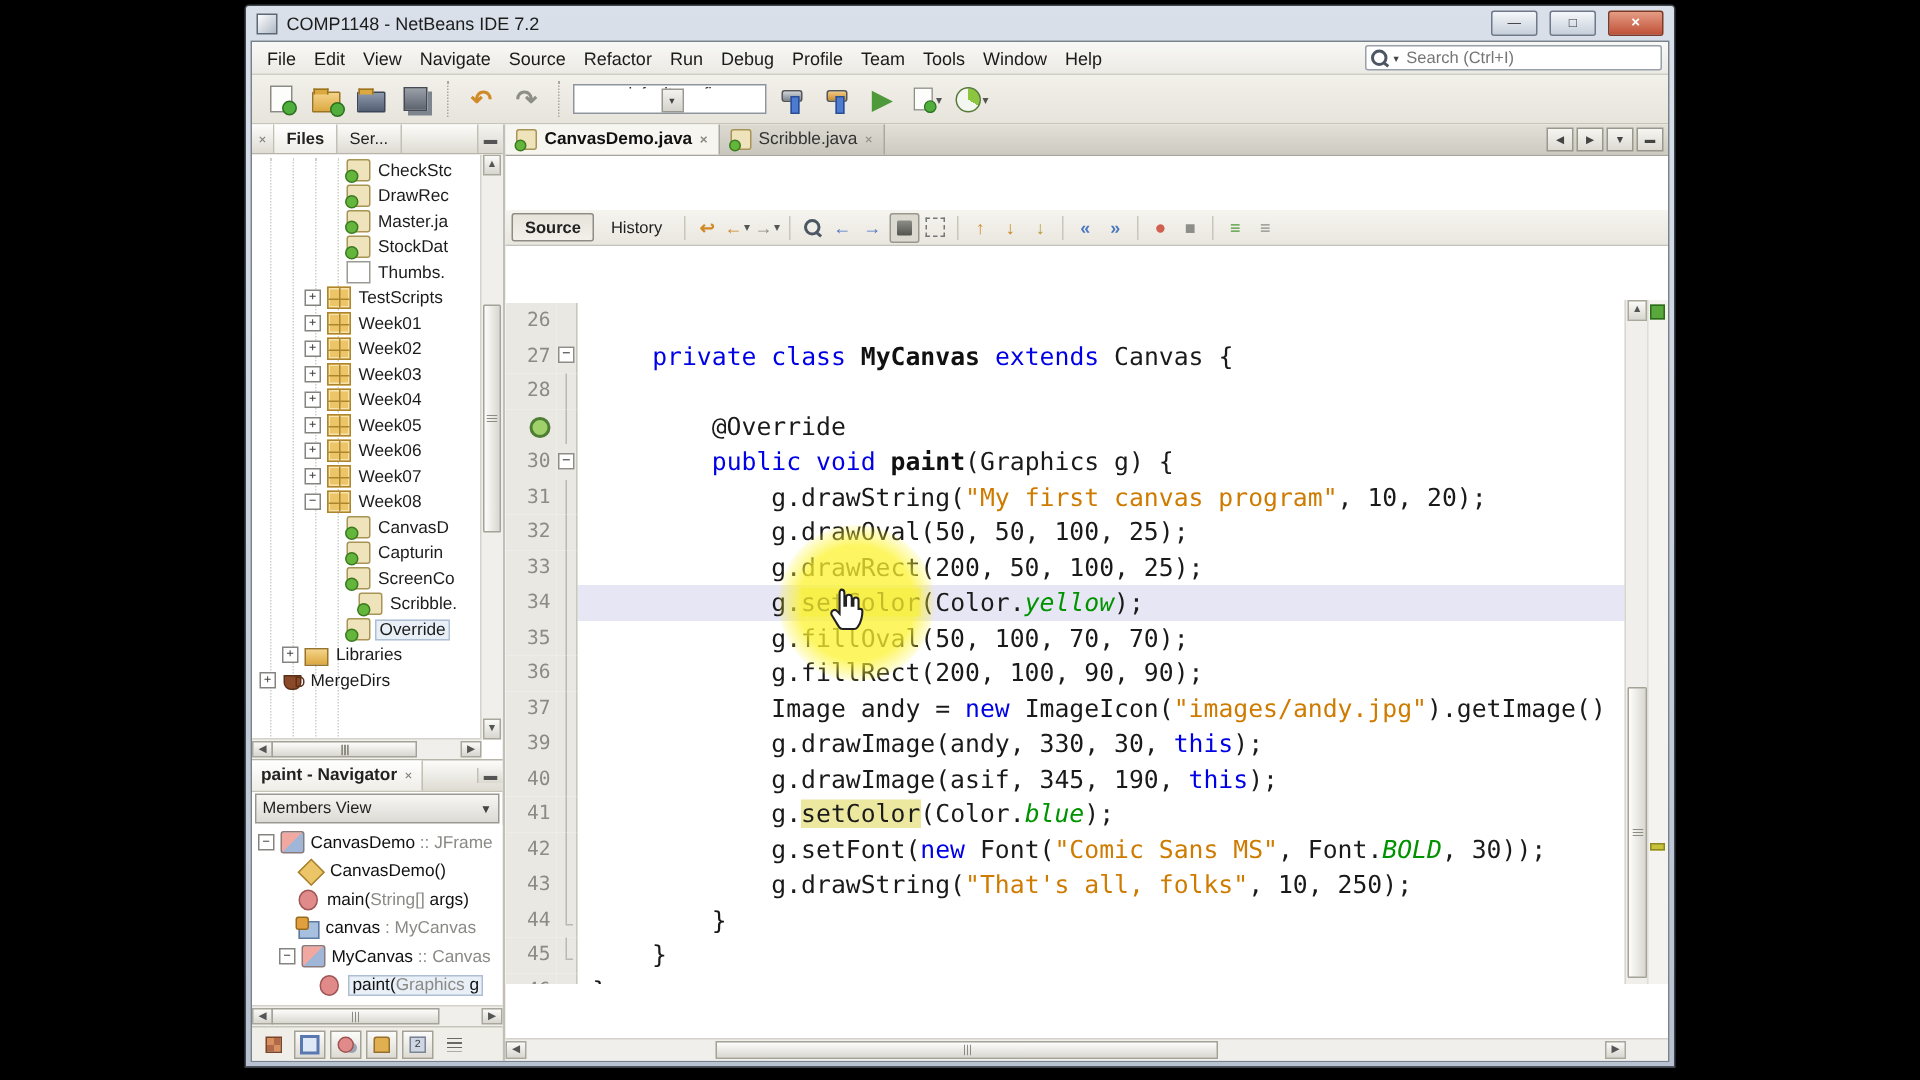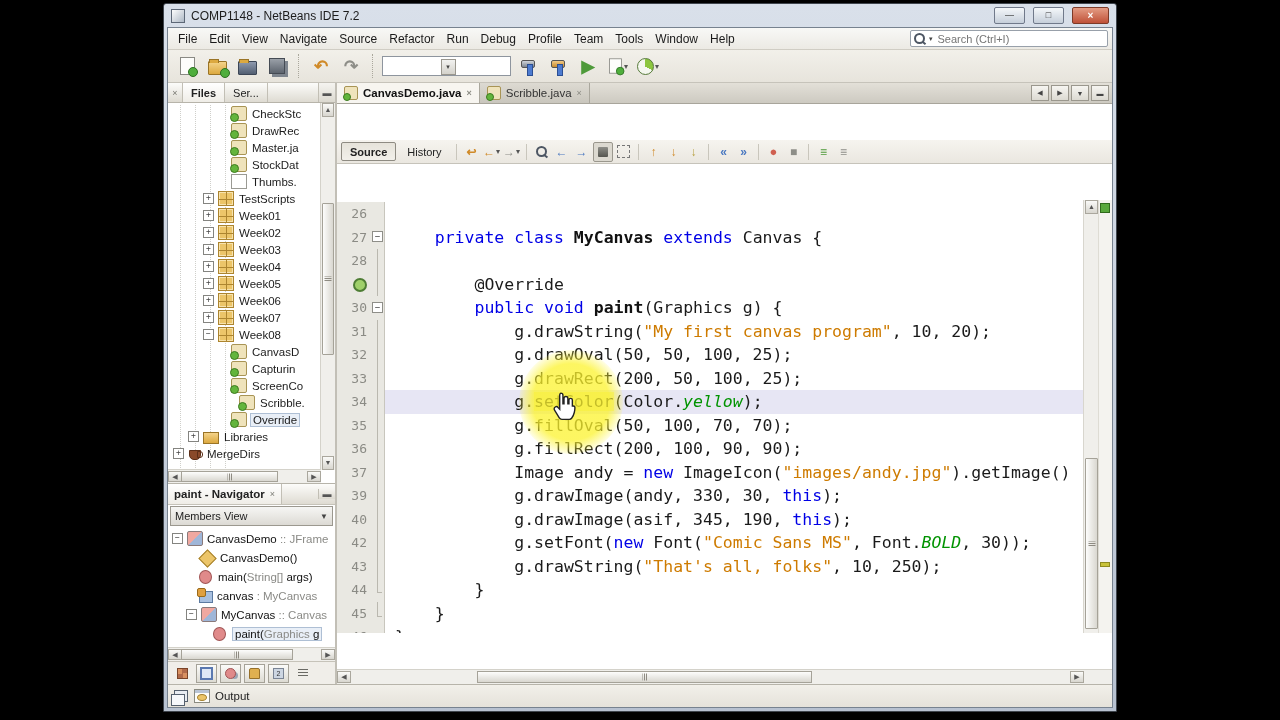--- a/index.html
+++ b/index.html
@@ -633,20 +633,25 @@
                   <span class="ln">39</span>
                   <span class="fold line"></span>
                   <span class="ct"><span>            g.drawImage(andy, 330, 30, </span><span class="tk-k">this</span><span>);</span></span>
                 </div>
                 <div class="cl">
                   <span class="ln">40</span>
                   <span class="fold line"></span>
                   <span class="ct"><span>            g.drawImage(asif, 345, 190, </span><span class="tk-k">this</span><span>);</span></span>
                 </div>
                 <div class="cl">
+                  <span class="ln">41</span>
+                  <span class="fold line"></span>
+                  <span class="ct"><span>            g.</span><span class="tk-h">setColor</span><span>(Color.</span><span class="tk-f">blue</span><span>);</span></span>
+                </div>
+                <div class="cl">
                   <span class="ln">42</span>
                   <span class="fold line"></span>
                   <span class="ct"><span>            g.setFont(</span><span class="tk-k">new</span><span> Font(</span><span class="tk-s">"Comic Sans MS"</span><span>, Font.</span><span class="tk-f">BOLD</span><span>, 30));</span></span>
                 </div>
                 <div class="cl">
                   <span class="ln">43</span>
                   <span class="fold line"></span>
                   <span class="ct"><span>            g.drawString(</span><span class="tk-s">"That's all, folks"</span><span>, 10, 250);</span></span>
                 </div>
                 <div class="cl">
@@ -688,24 +693,17 @@
           <div class="ehscroll">
             <div class="sb" style="left:0">◀</div>
             <div class="sb" style="right:28px">▶</div>
             <div class="hthumb" style="left:140px;right:300px">
                 <span class="gripH"></span>
               </div>
           </div>
         </div>
       </div>
 
-      <div class="outputrow">
-        <span class="oi-cascade"></span>
-        <span style="display:flex;align-items:center;gap:5px">
-          <span class="oi-out"></span>
-          <span>Output</span>
-        </span>
-      </div>
 
 
     </div>
   </div>
 </div>
 
 </body></html>

